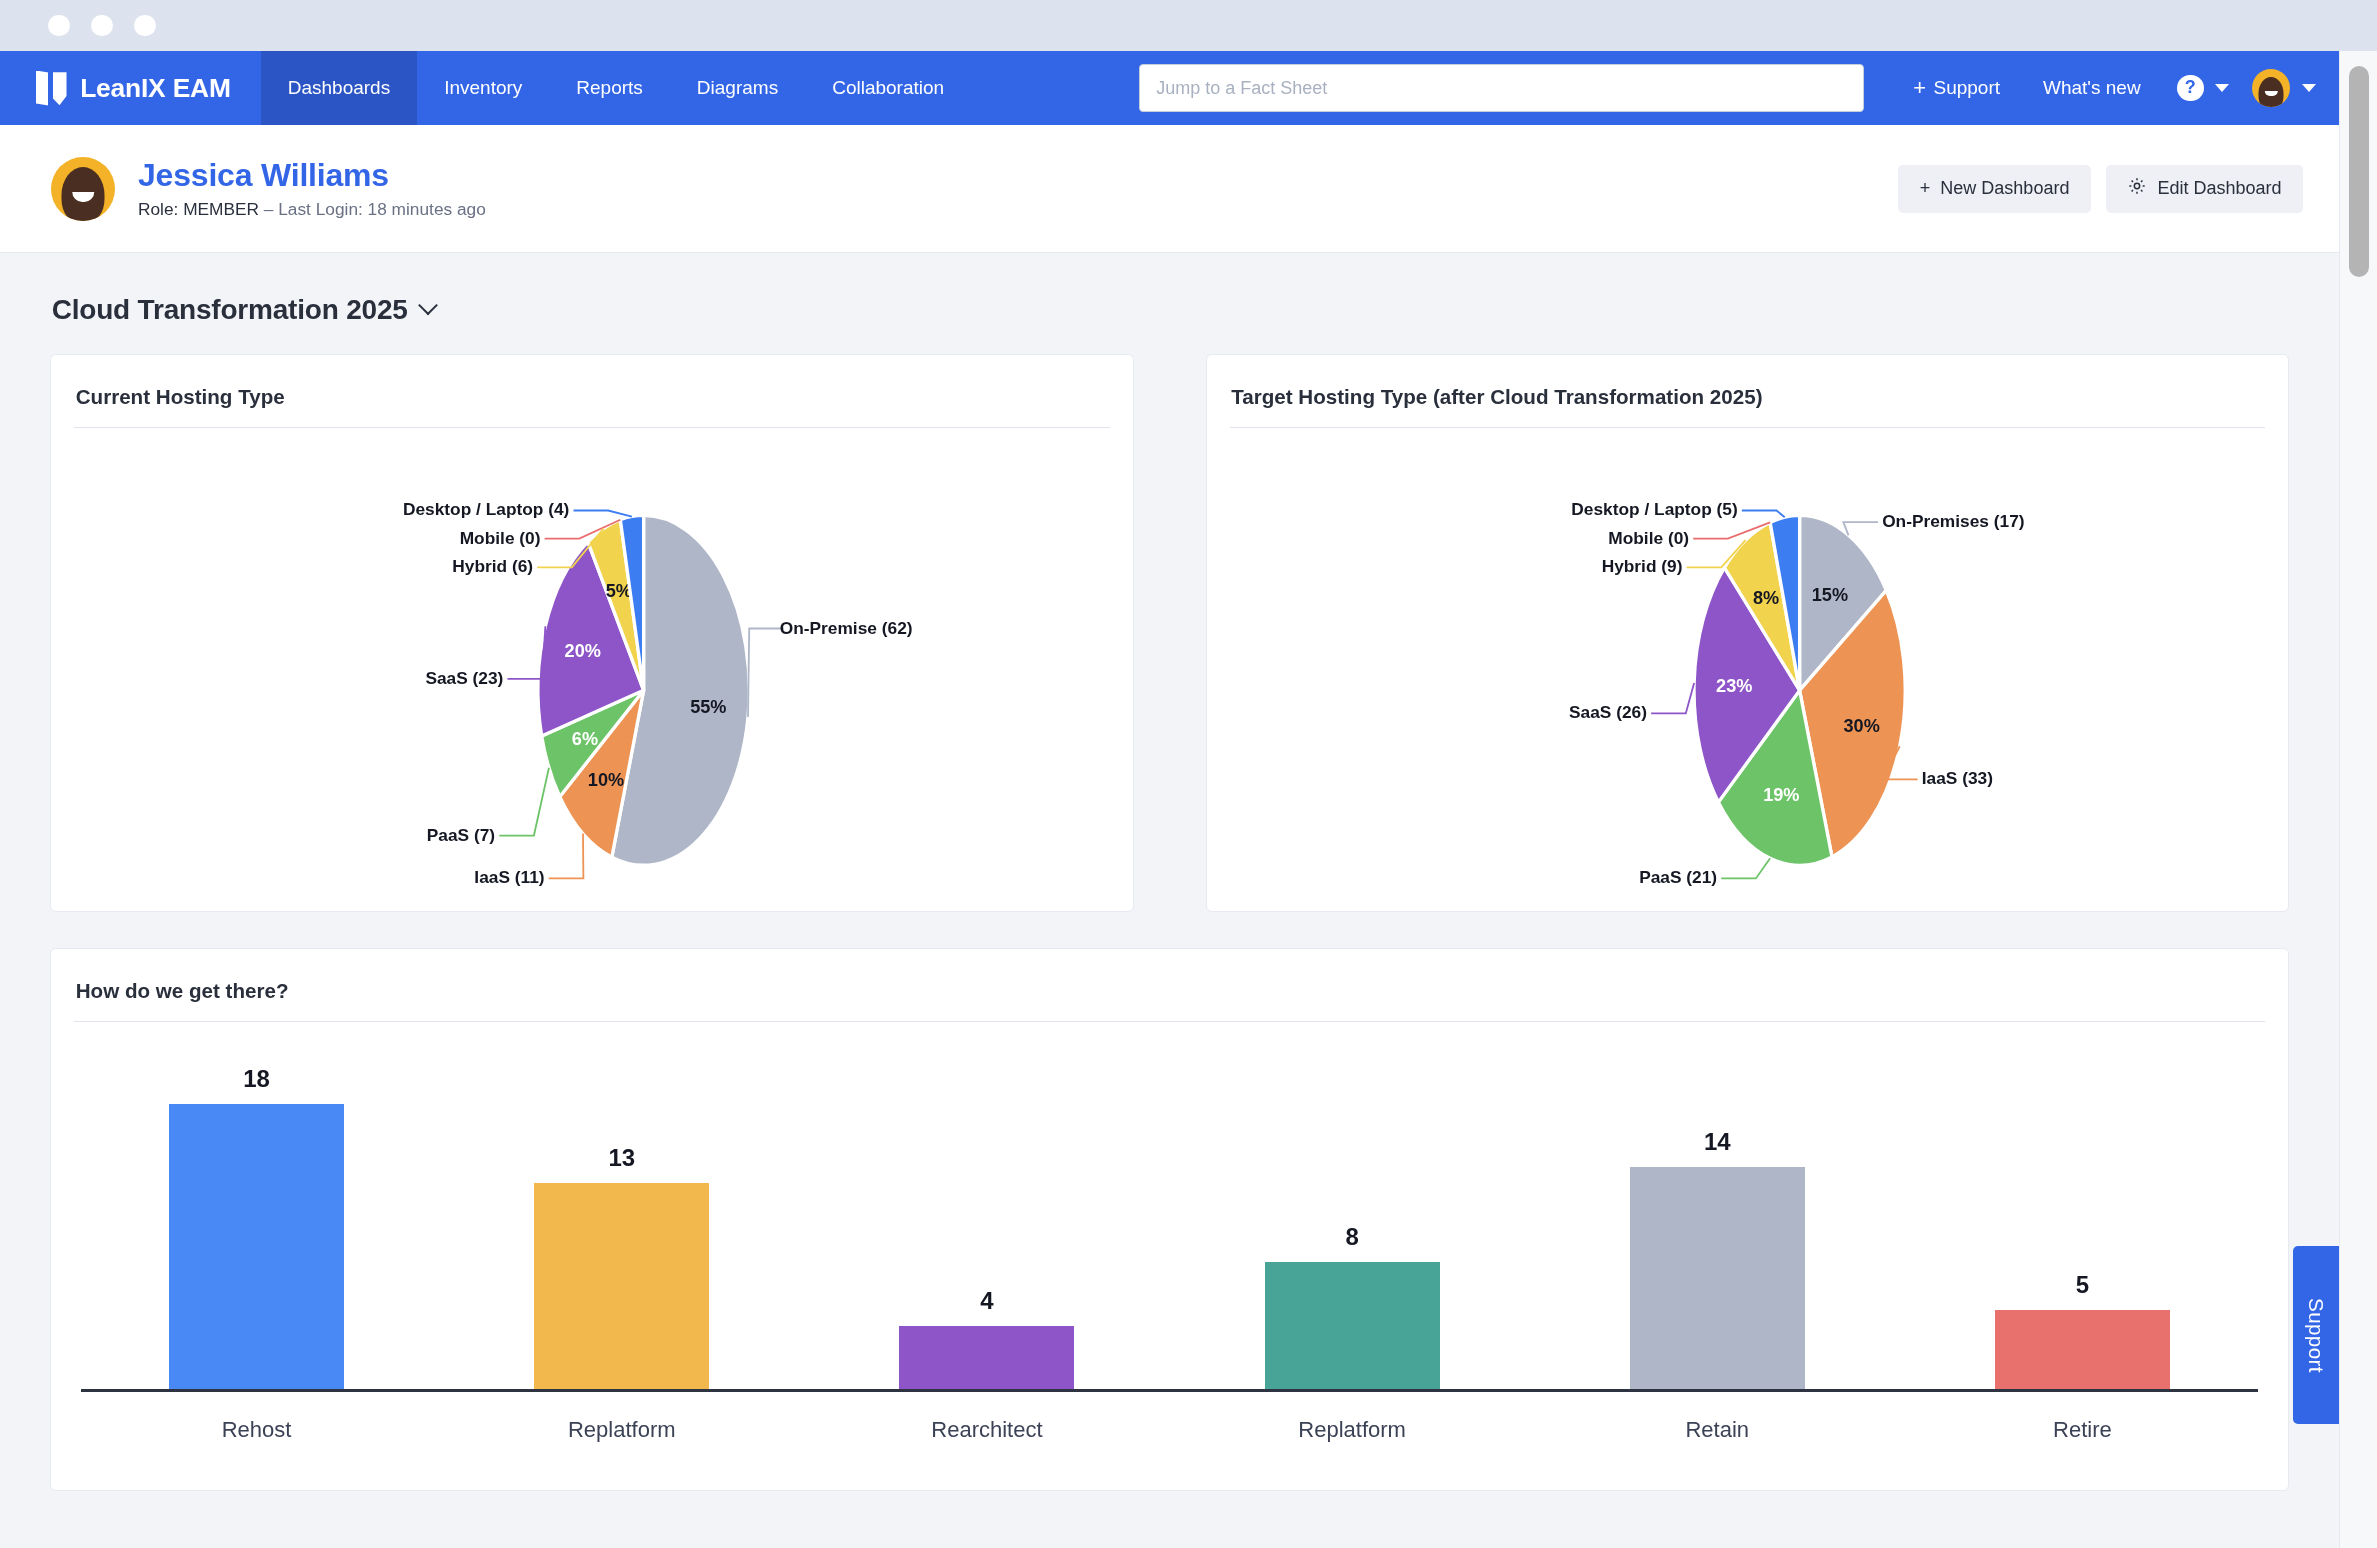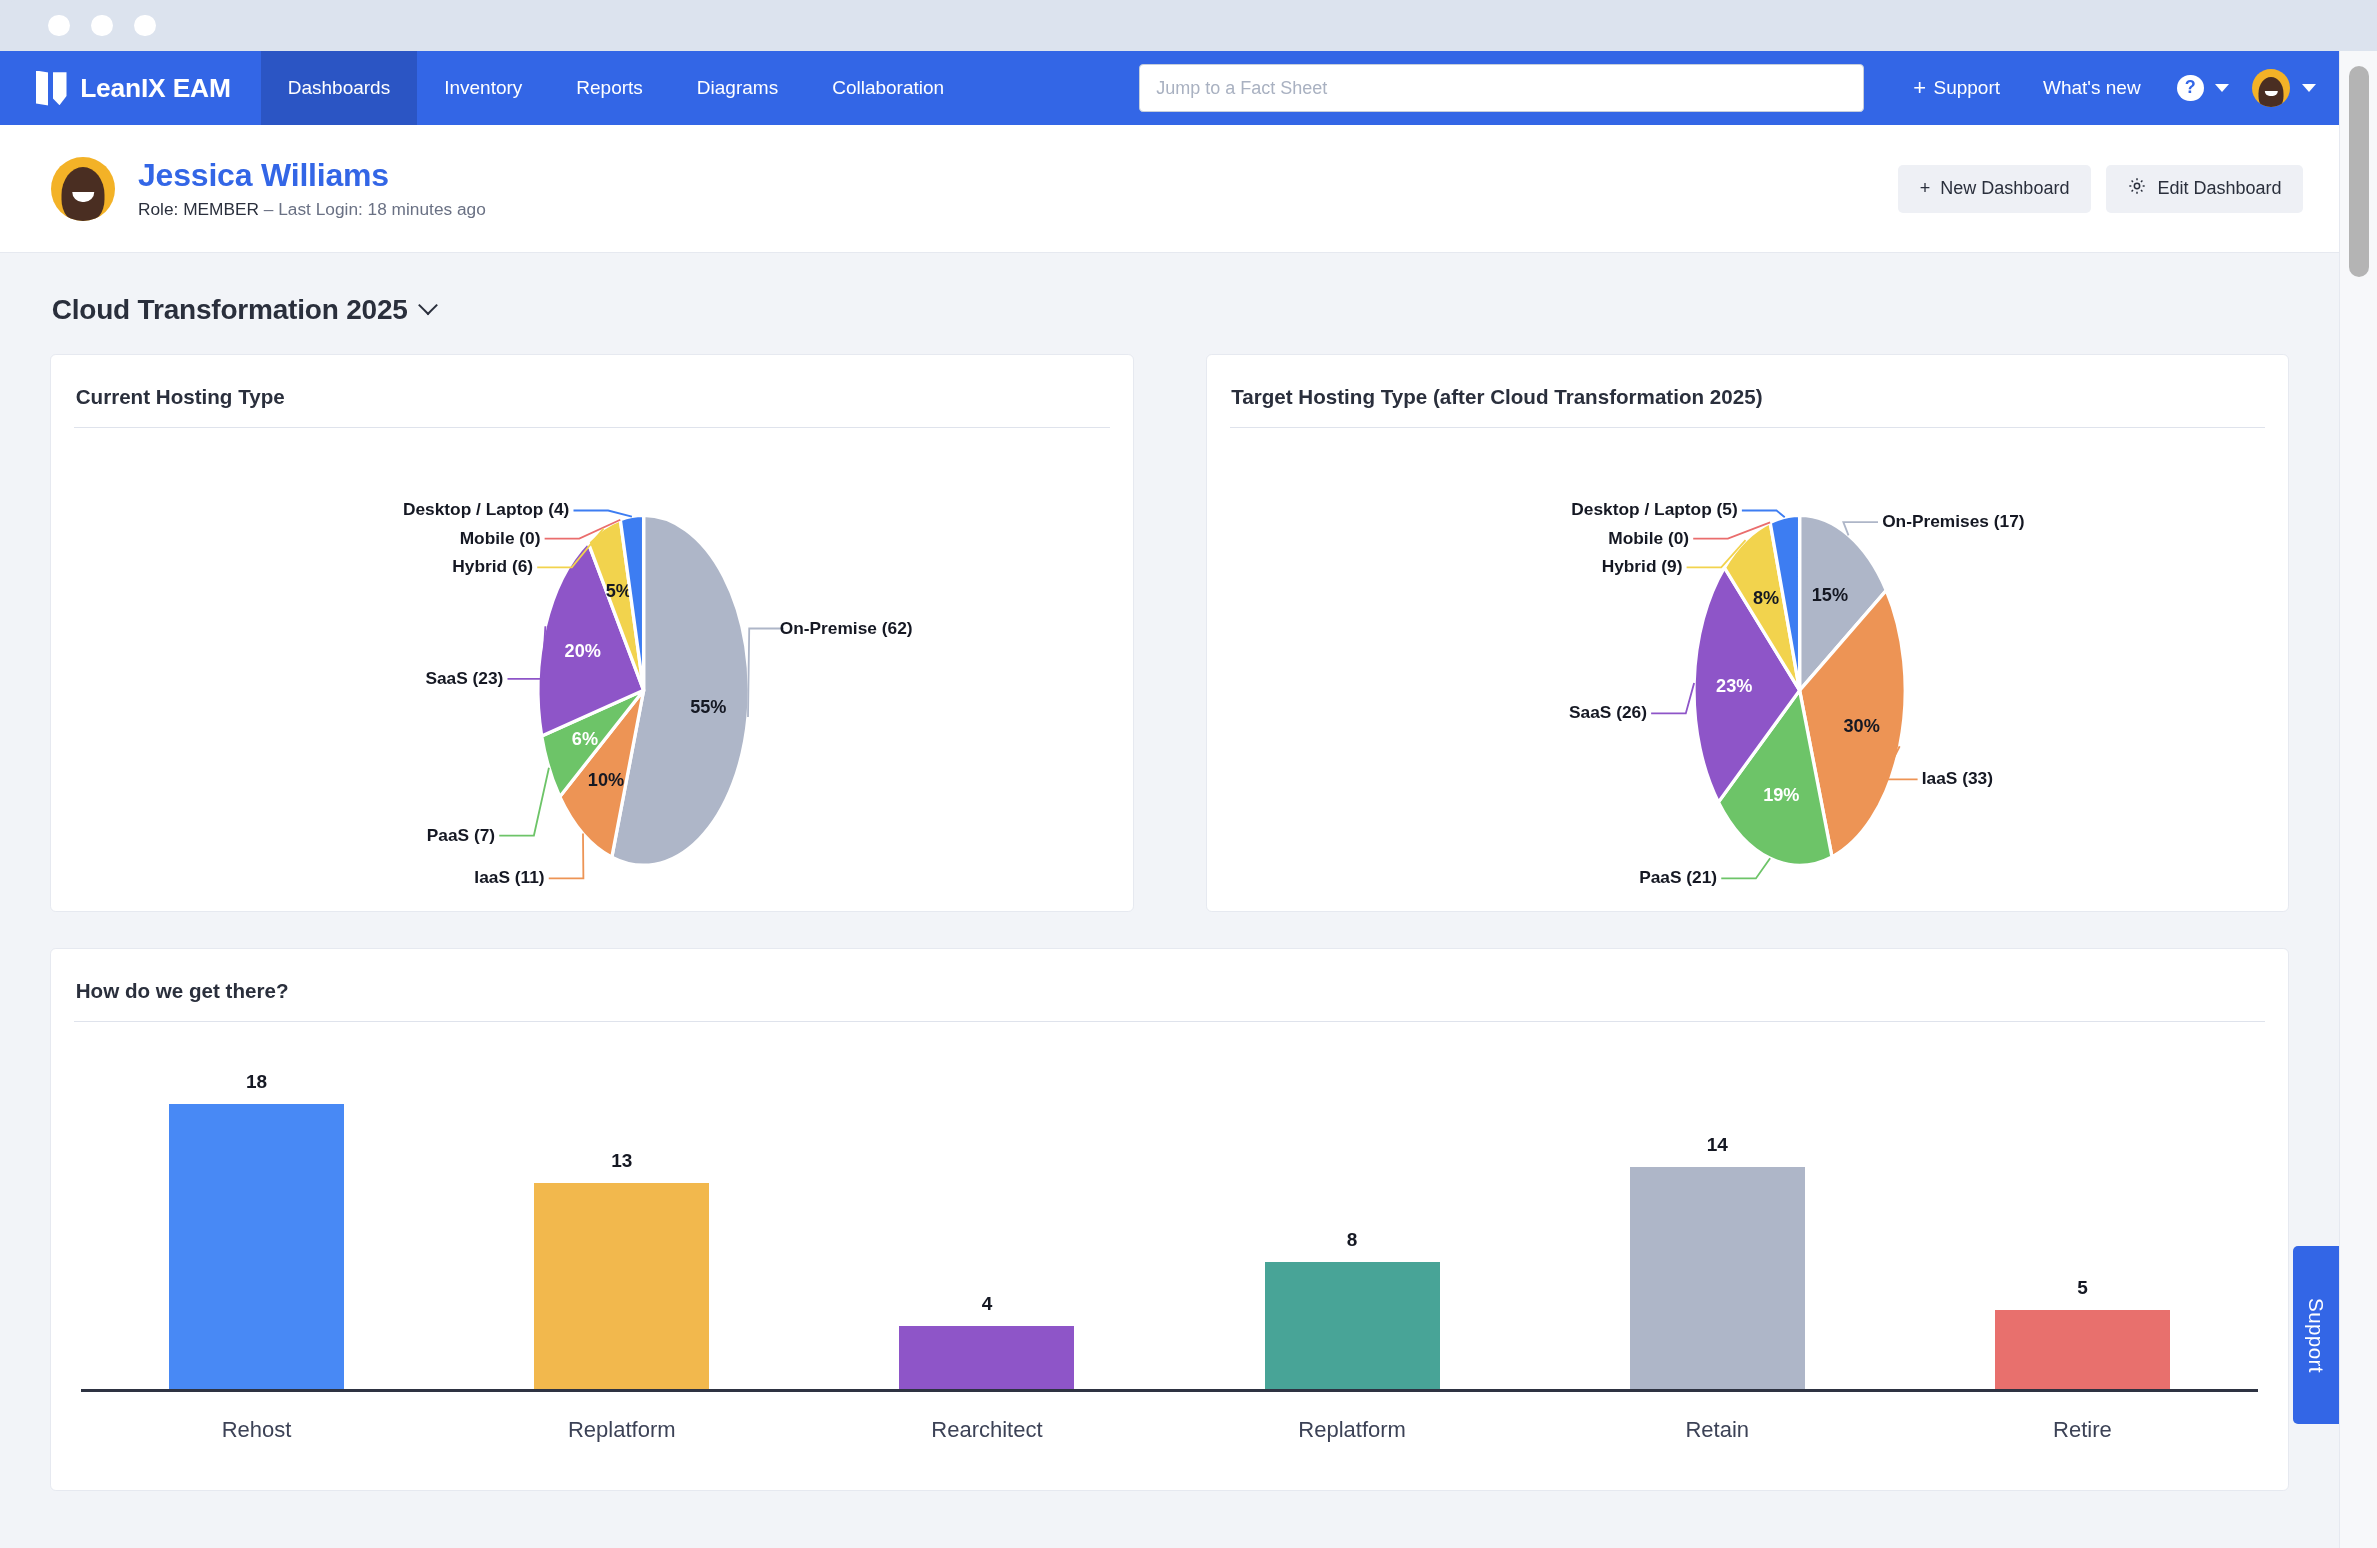--- a/index.html
+++ b/index.html
@@ -149,21 +149,21 @@
 
   
   .pie-area { position: relative; height: 462px; }
   .pie-svg { position: absolute; left: 0; top: 0; }
 
   
   .bar-card { margin-top: 36px; }
   .bar-area { position: relative; height: 446px; padding-top: 20px; }
   .bars { display: flex; align-items: flex-end; height: 347px; position: relative; }
   .bar-col { flex: 1; display: flex; flex-direction: column; align-items: center; justify-content: flex-end; height: 100%; position: relative; }
-  .bar-value { font-size: 19px; font-weight: 700; color: #151823; margin-bottom: 11.6px; }
+  .bar-value { font-size: 24px; font-weight: 700; color: #151823; margin-bottom: 11.6px; }
   .bar-rect { width: 175px; }
   .bar-axis { height: 2.5px; background: #2e3342; margin: 0 6.6px; }
   .bar-labels { display: flex; margin-top: 25px; }
   .bar-label { flex: 1; text-align: center; font-size: 22px; color: #3c4256; }
 
   
   .support-tab {
     position: absolute; right: 0; top: 1195px;
     width: 46px; height: 178px; background: #3366e6;
     border-top-left-radius: 5px; border-bottom-left-radius: 5px;

